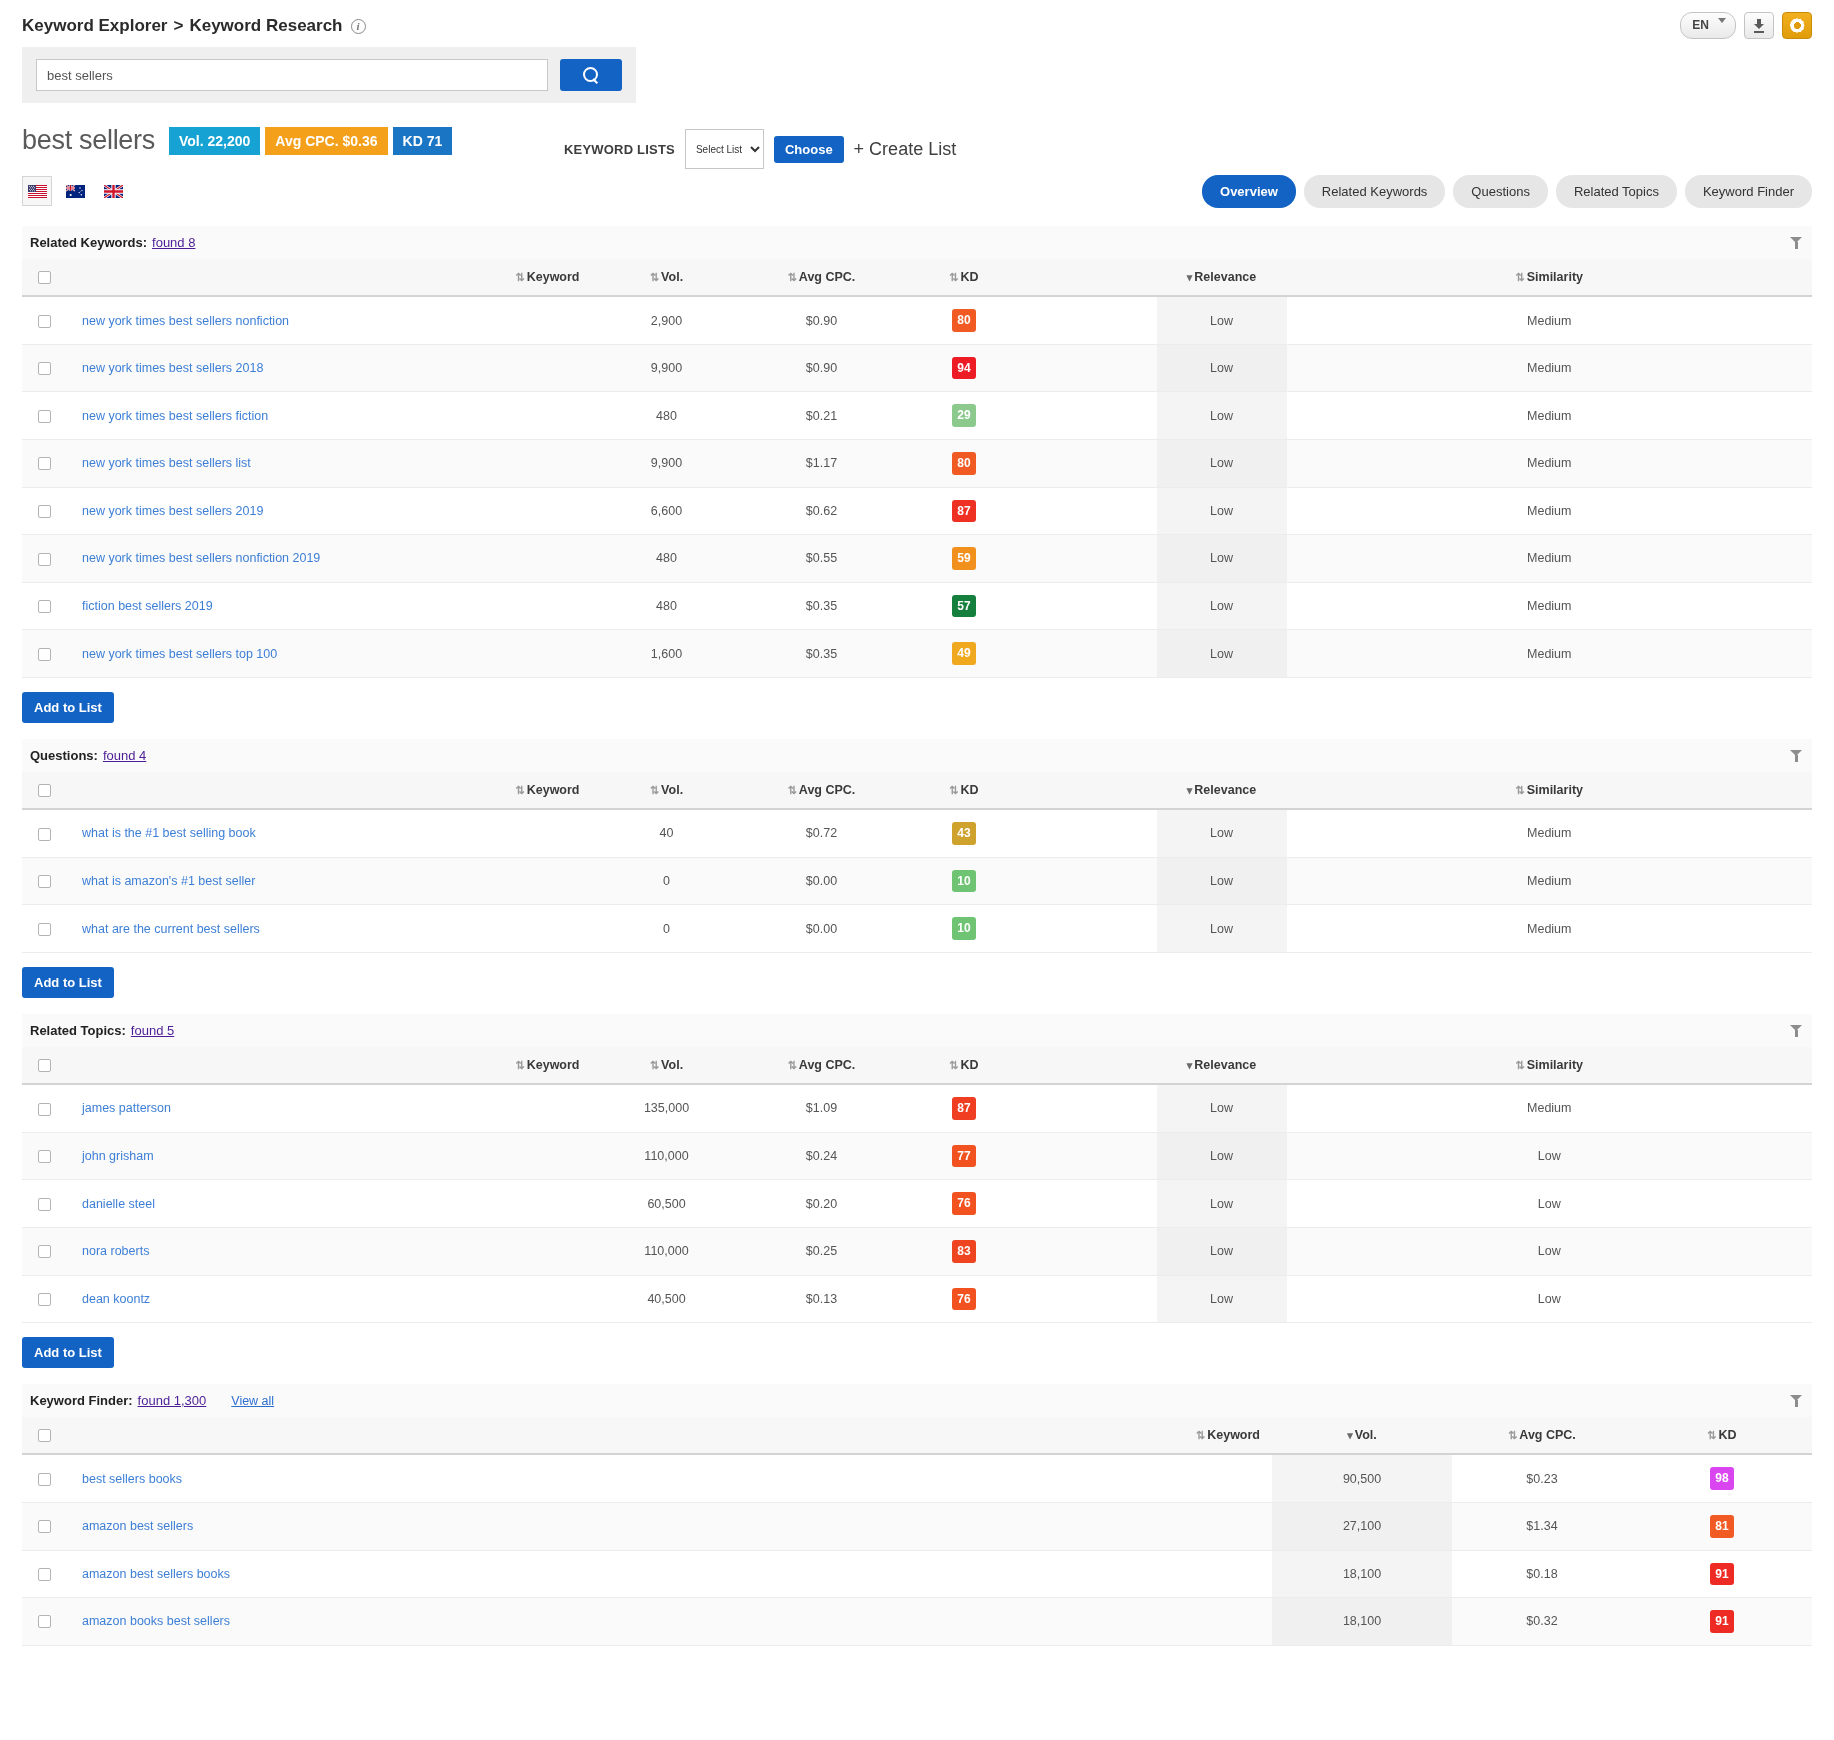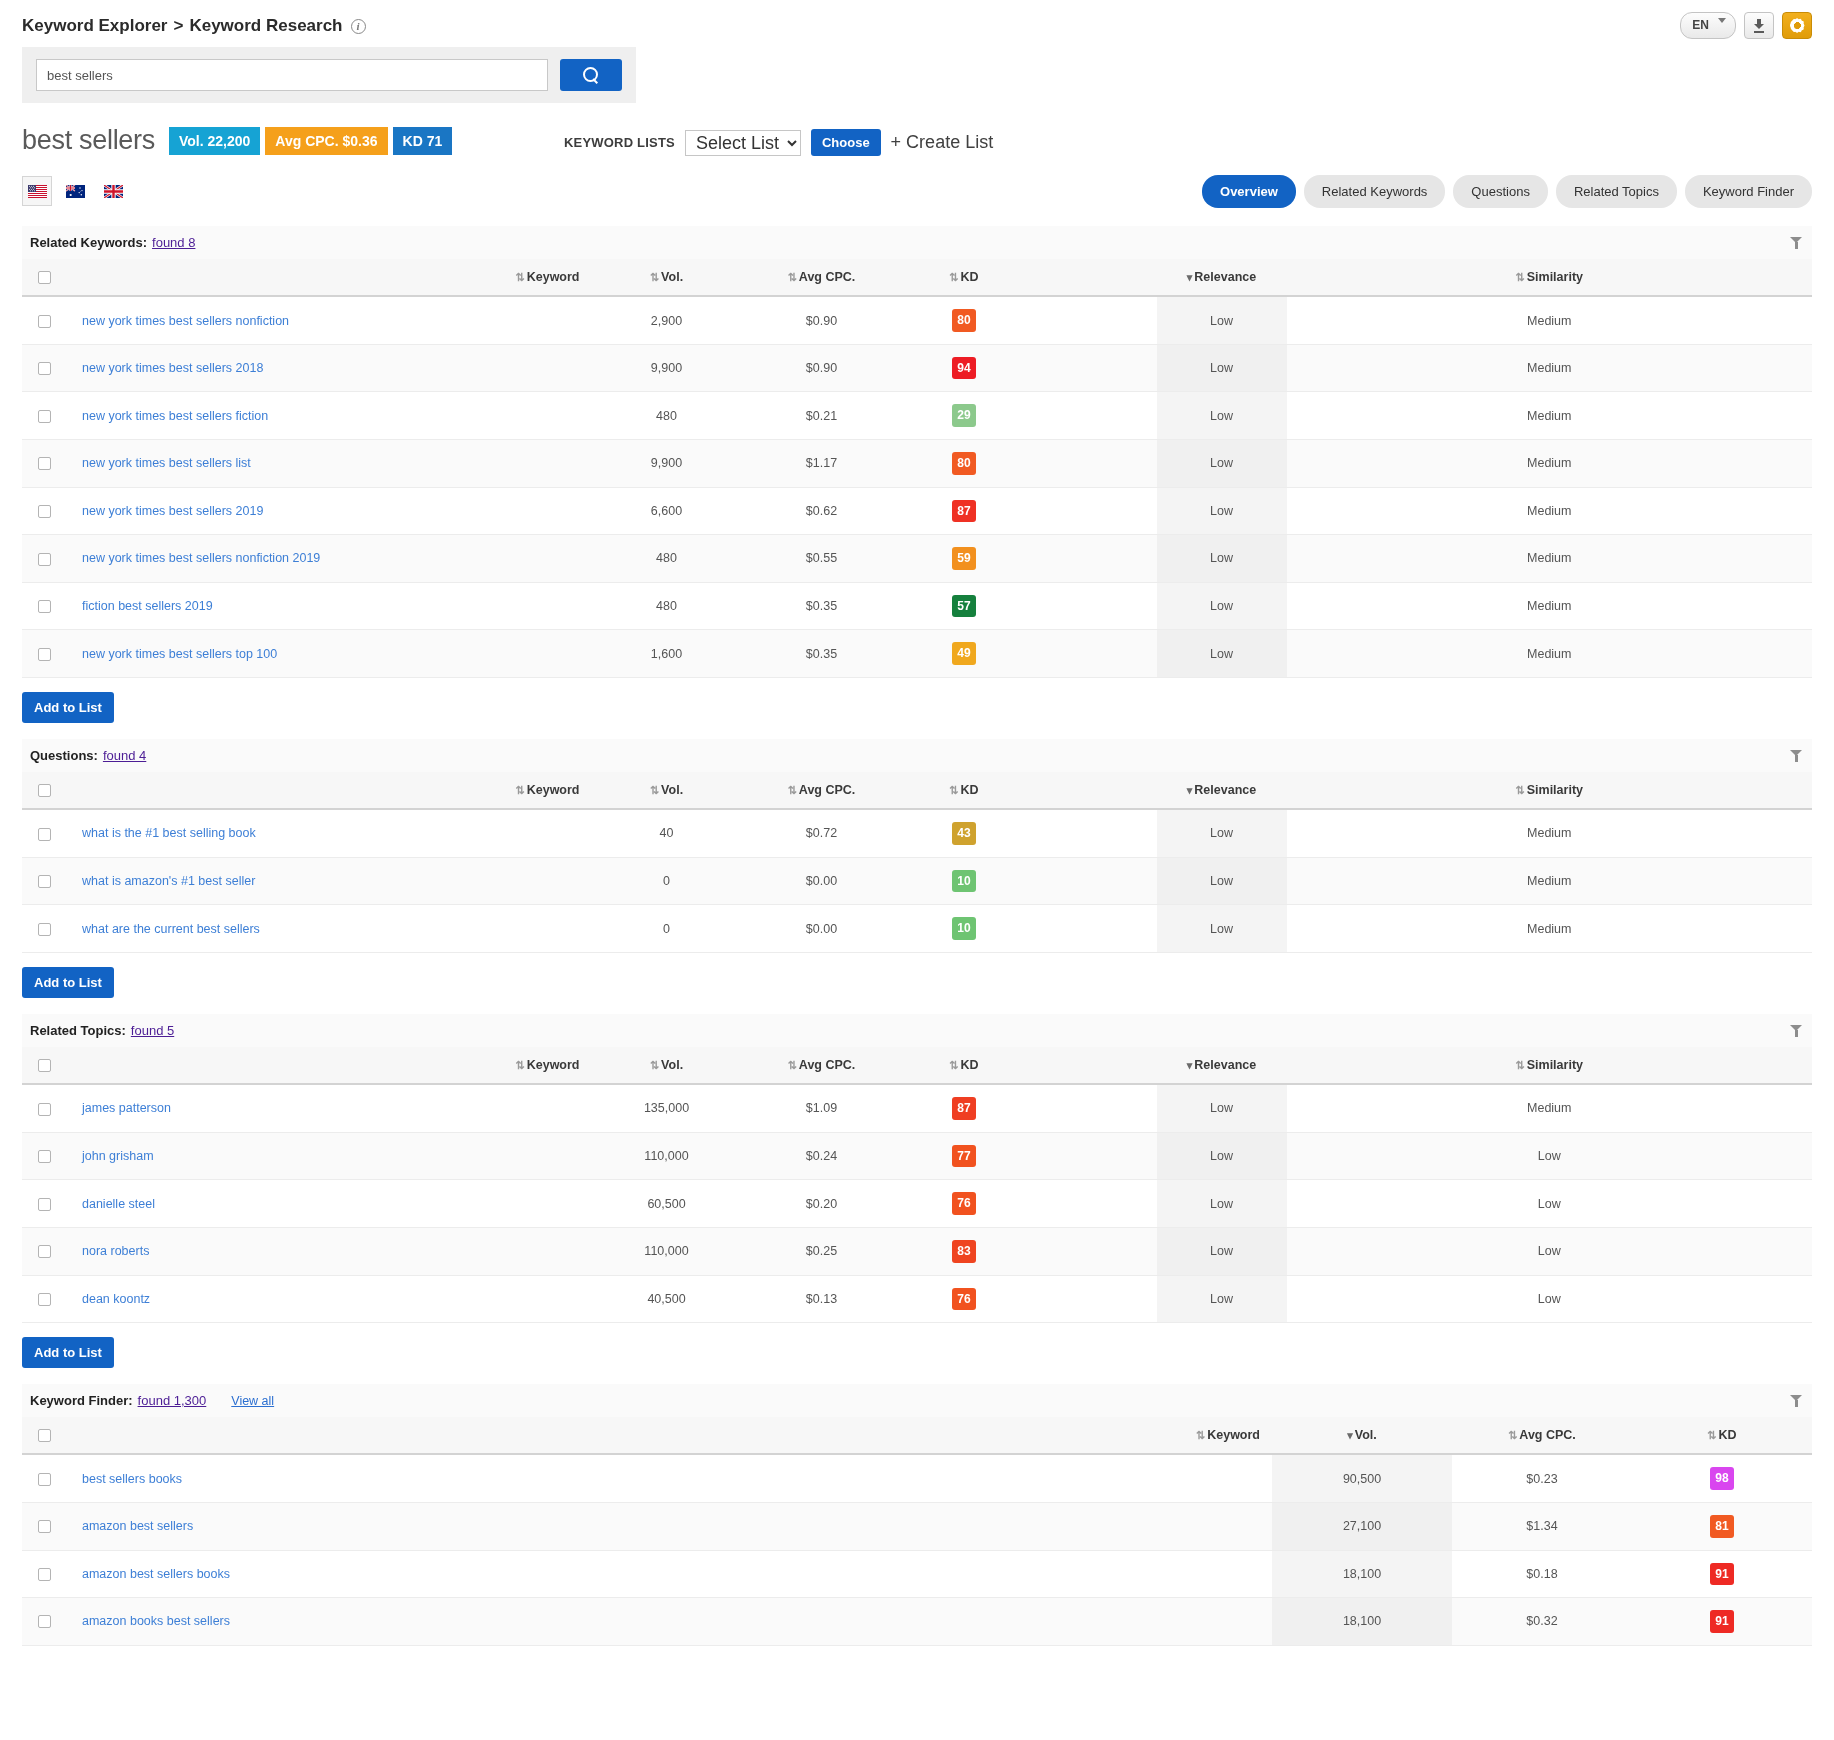--- a/index.html
+++ b/index.html
@@ -116,22 +116,22 @@
   .badge.vol { background: #16a3d4; }
   .badge.cpc { background: #f5a01b; }
   .badge.kd  { background: #1a76c4; }
 
   .kwlists {
     position: absolute; left: 542px; top: 4px;
     display: flex; align-items: center; gap: 10px;
   }
   .kwlists-label { font-size: 13px; font-weight: bold; color: #3d3d3d; letter-spacing: .2px; }
   .kwlists select {
-    height: 26px; border: 1px solid #c6c6c6; background: #fff;
-    font-size: 18px; color: #333; padding: 0 4px 0 6px;
+    height: 40px; border: 1px solid #c6c6c6; background: #fff;
+    font-size: 10px; color: #333; padding: 0 4px 0 6px;
     font-family: "Liberation Sans", sans-serif;
   }
   .btn-choose {
     background: #1263c4; color: #fff; border: none; border-radius: 3px;
     font-size: 13px; font-weight: bold; padding: 6px 11px; cursor: pointer;
     font-family: "Liberation Sans", sans-serif;
   }
   .link-create { color: #404040; font-size: 18px; text-decoration: none; cursor: pointer; }
 
   

